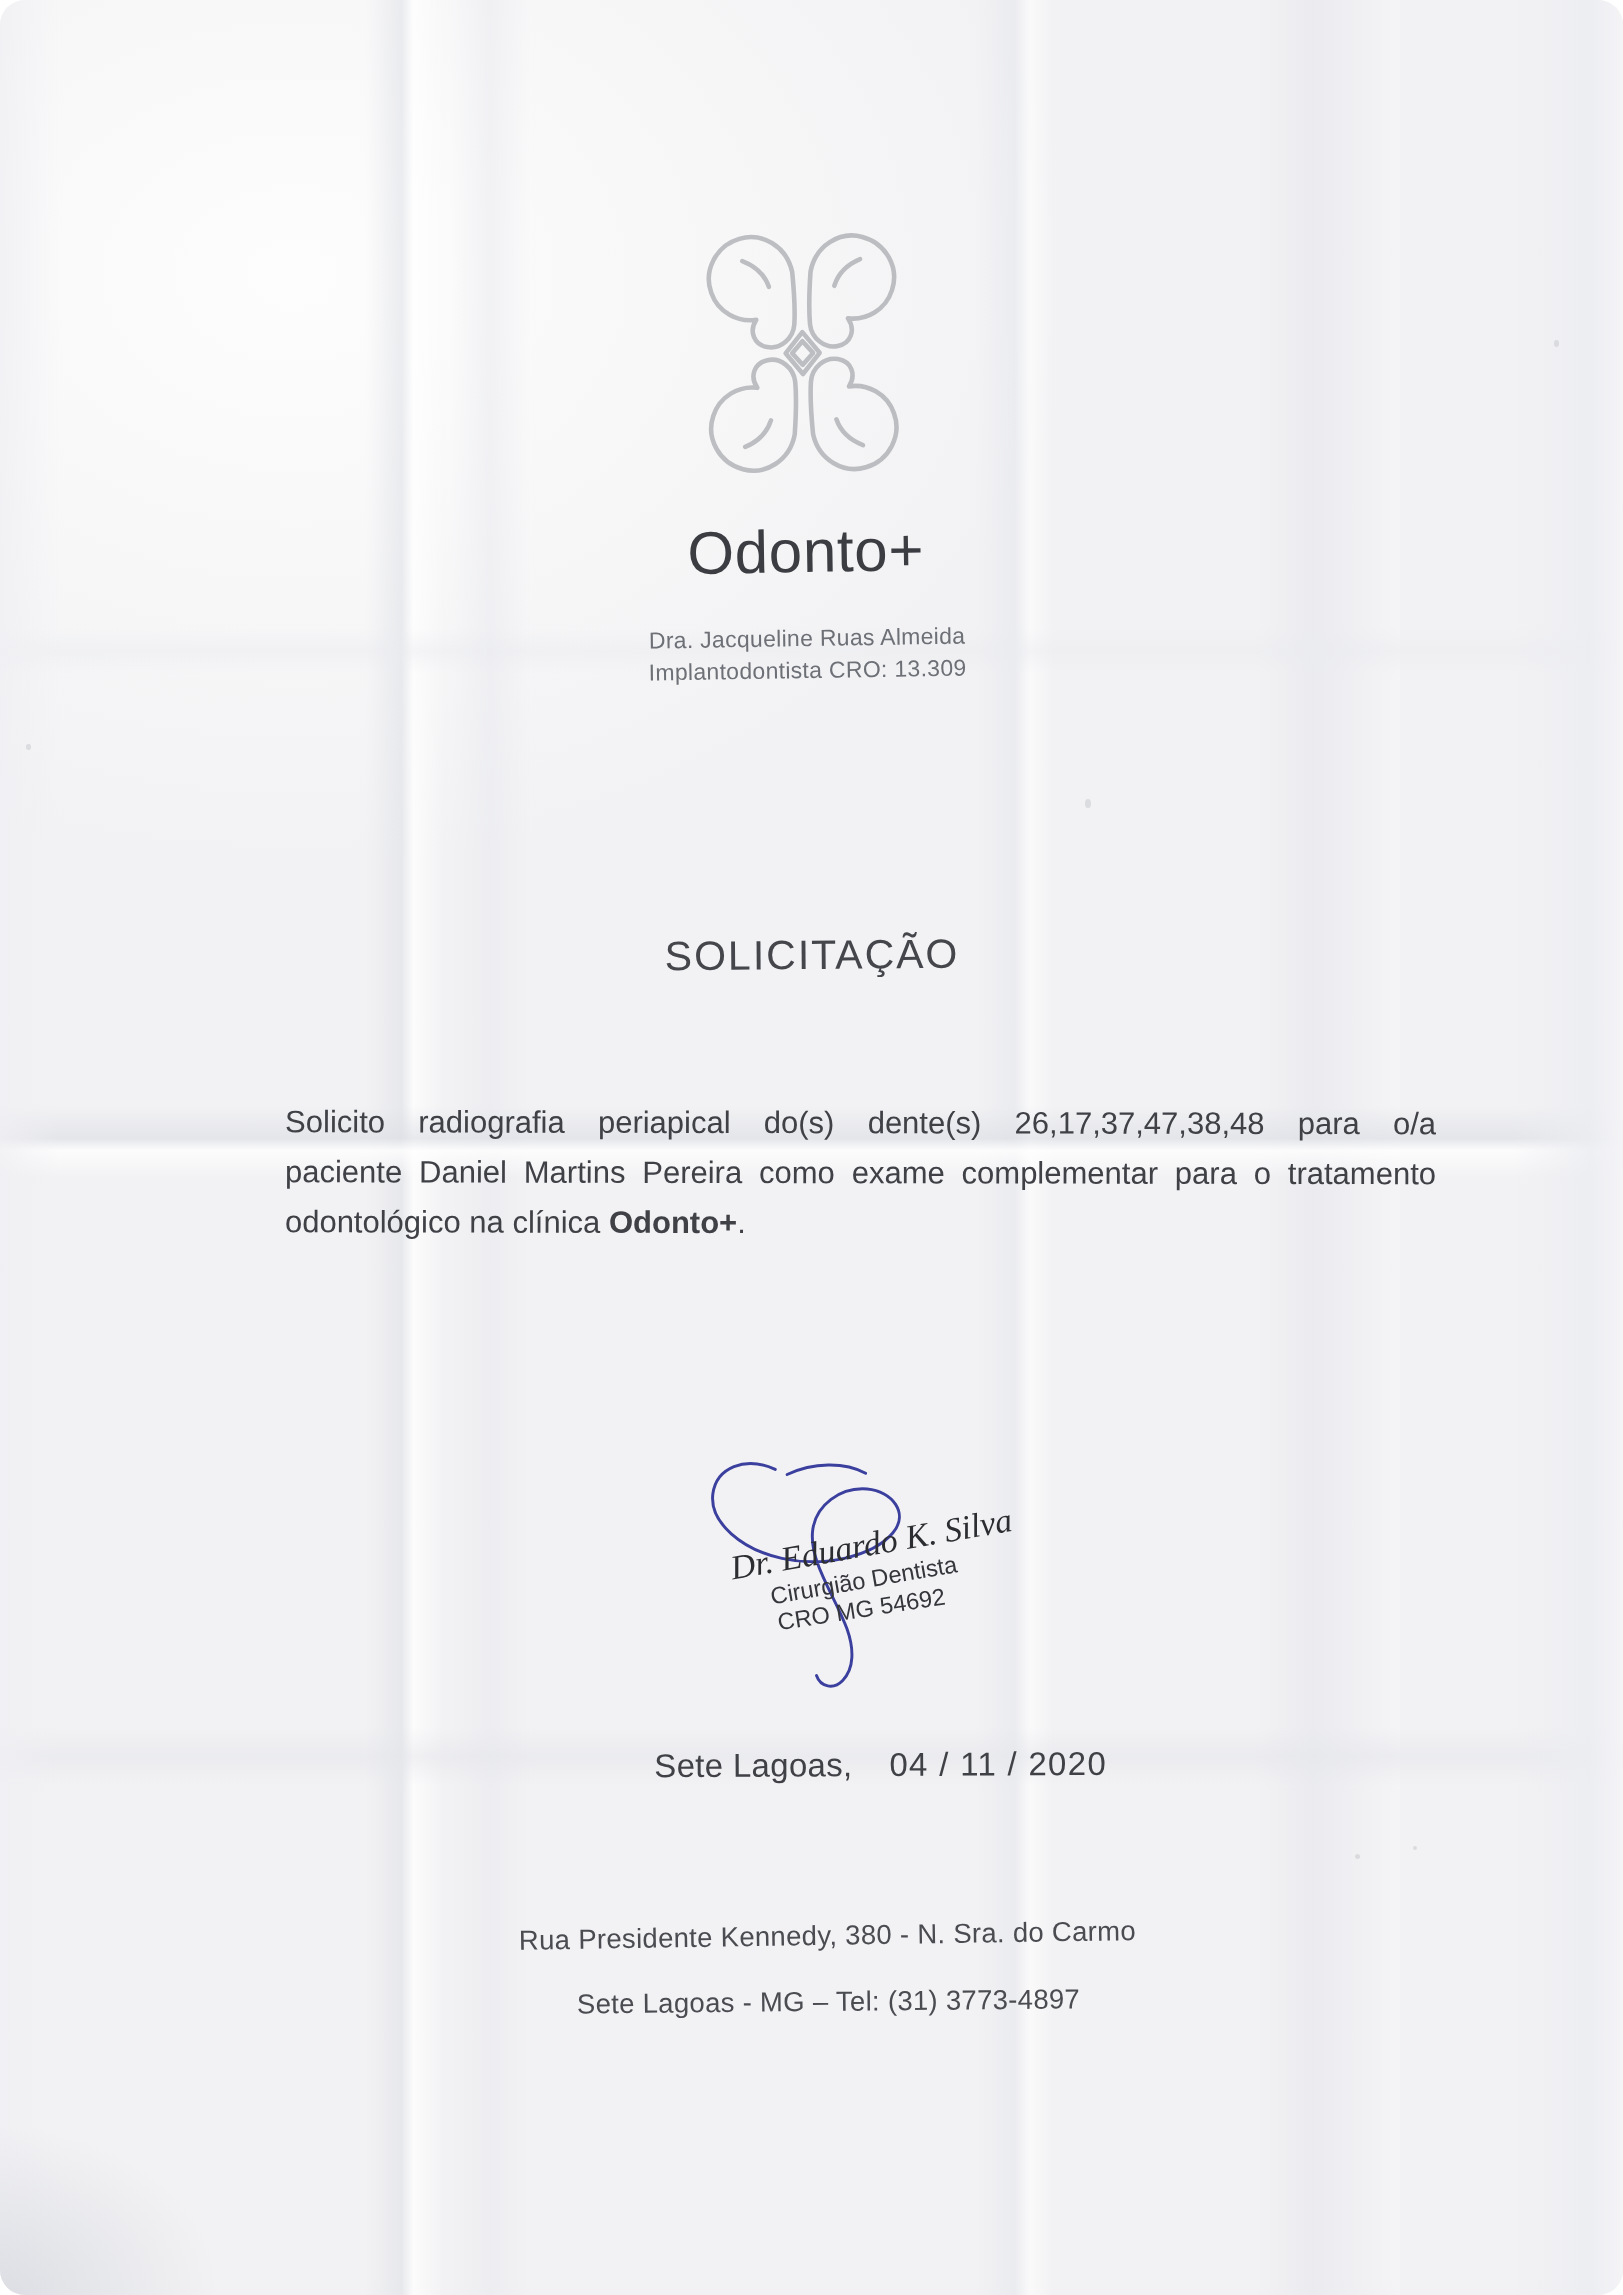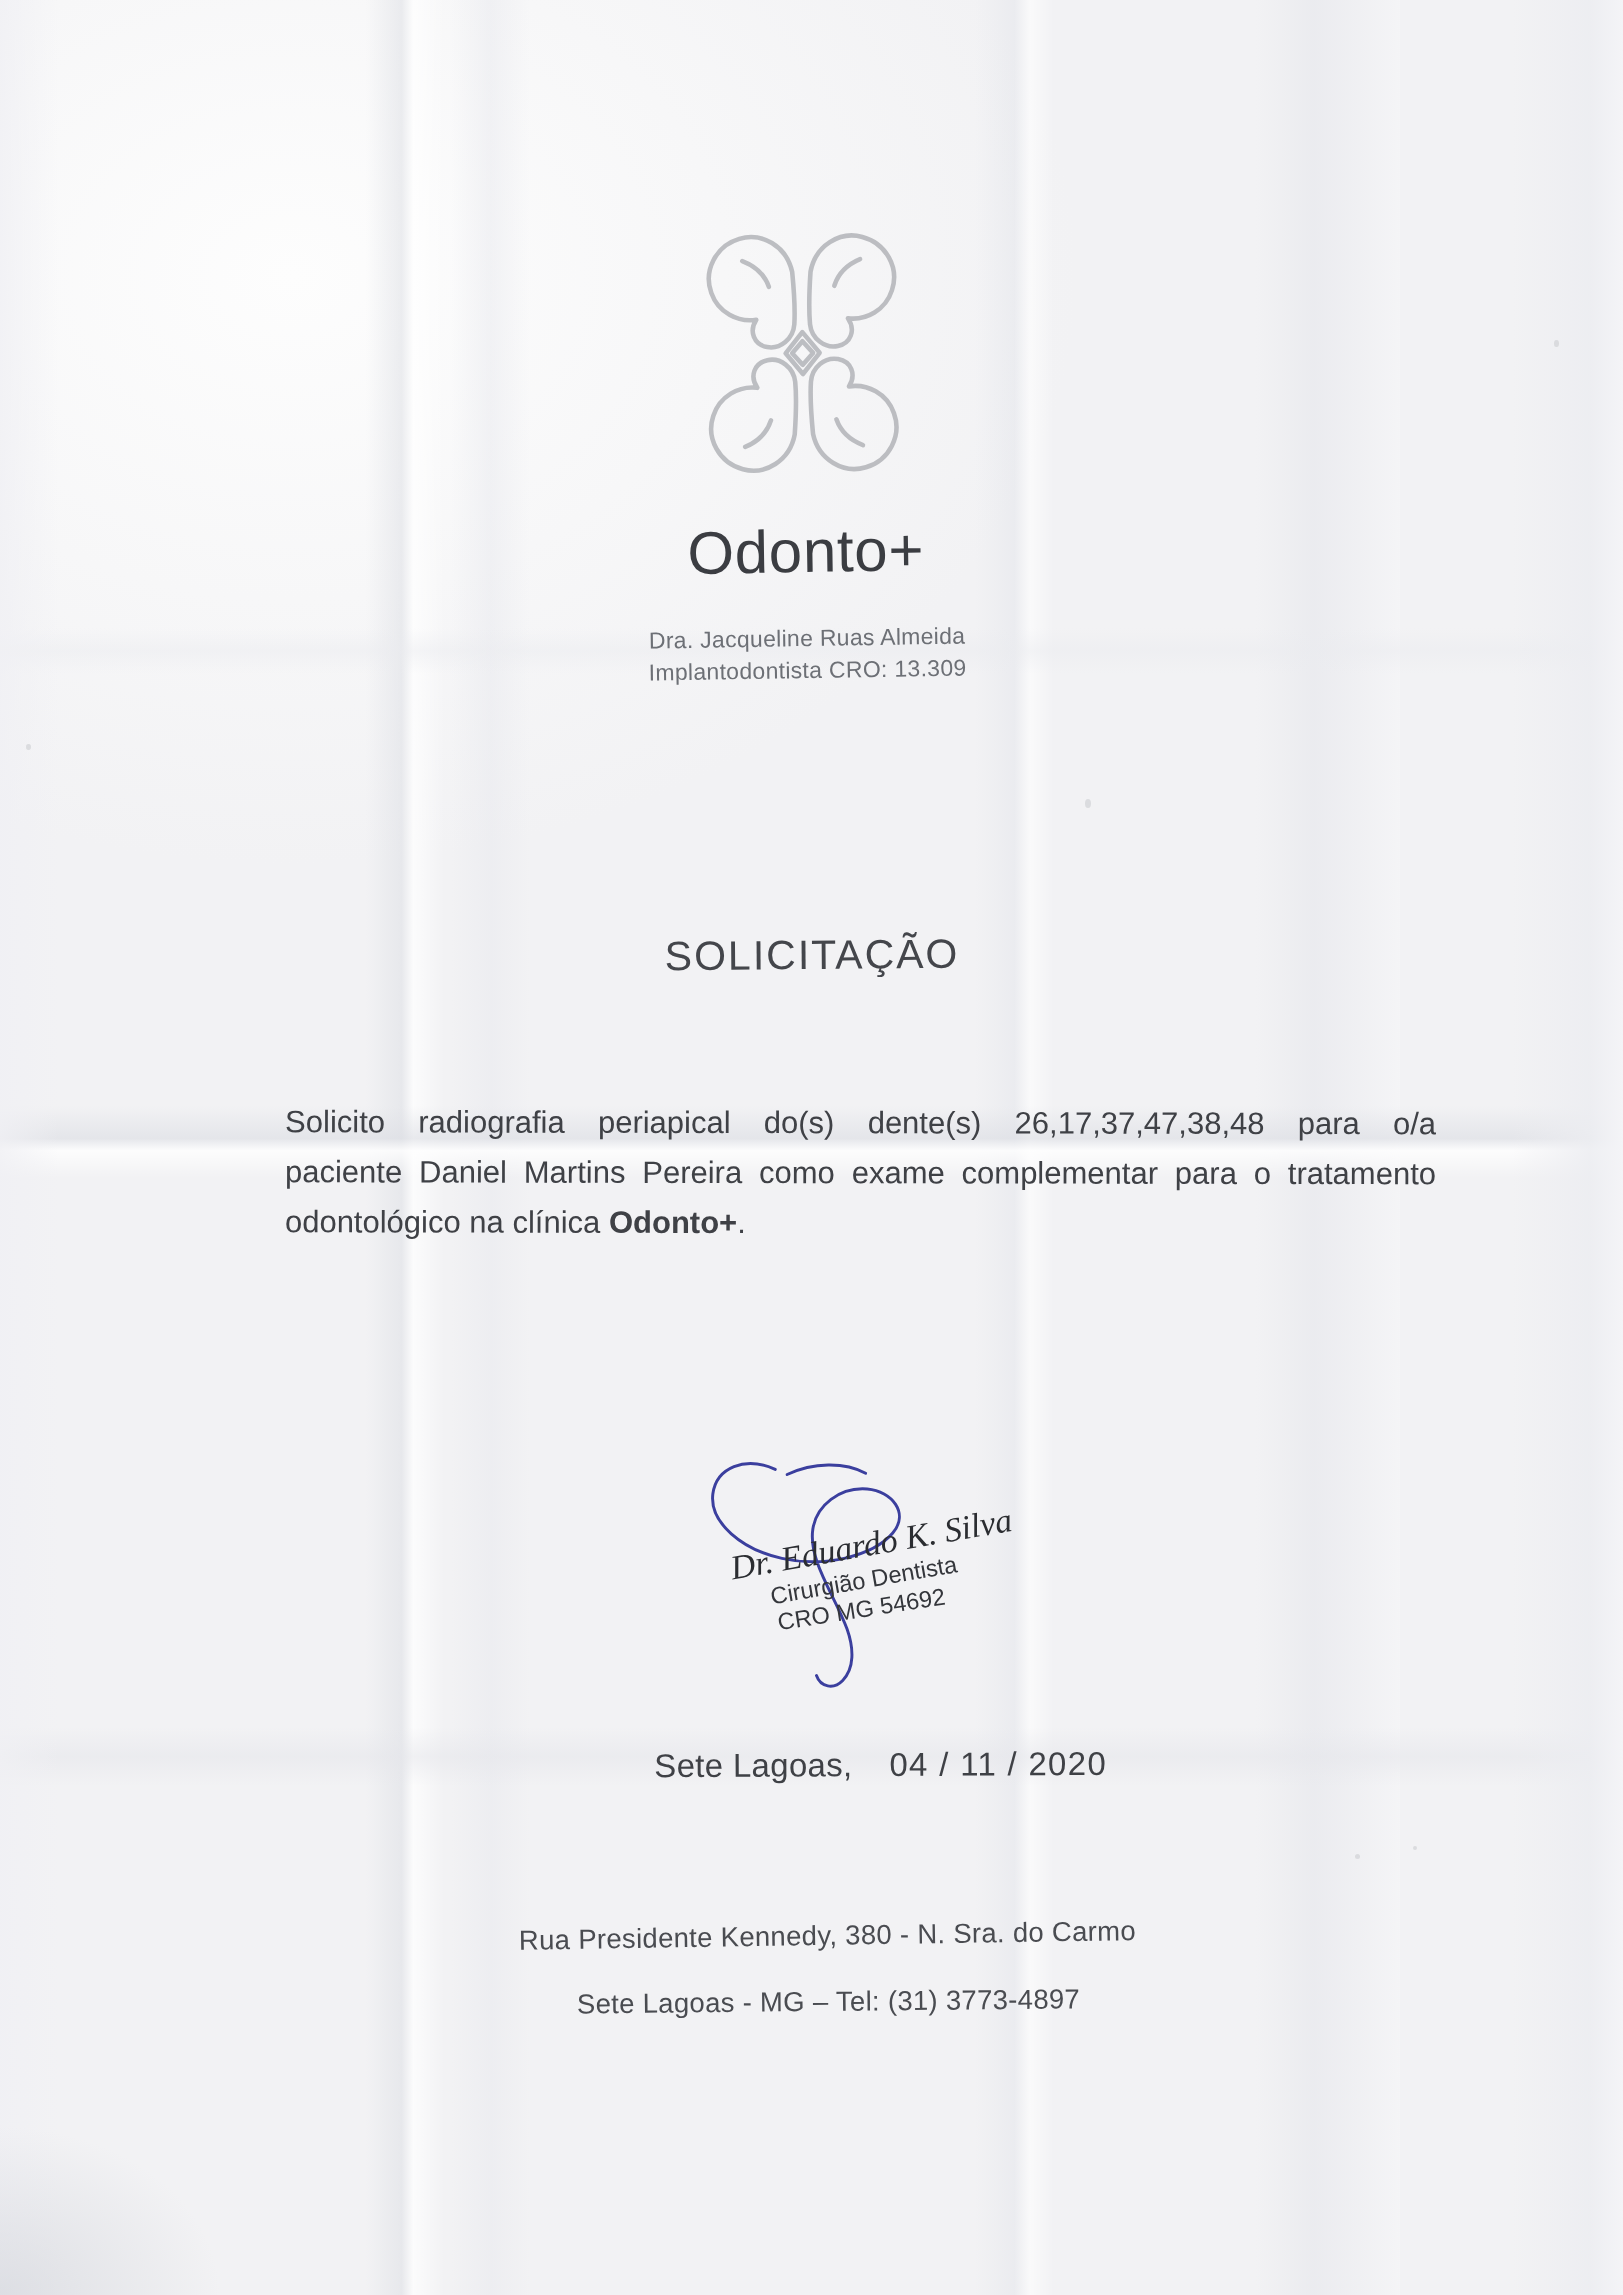--- a/index.html
+++ b/index.html
@@ -11,20 +11,21 @@
     font-family: "Liberation Sans", sans-serif;
   }
   .page {
     position: relative;
     width: 1623px;
     height: 2295px;
     overflow: hidden;
     background:
       radial-gradient(ellipse 785px 589px at 18% 12%, #fdfdfd 0%, #f7f7f8 55%, #f2f2f4 100%),
       linear-gradient(180deg, #fbfbfc 0%, #f6f6f8 40%, #f4f4f6 70%, #f8f8f9 100%);
+    border-radius: 25px;
   }
 
   
   .crease {
     position: absolute;
     pointer-events: none;
   }
   .crease-v {
     top: 0;
     bottom: 0;

